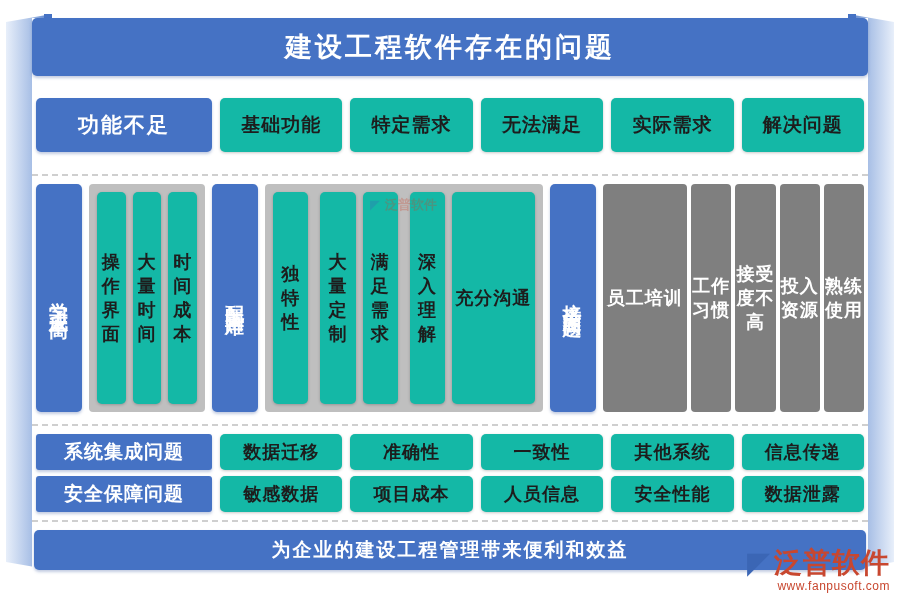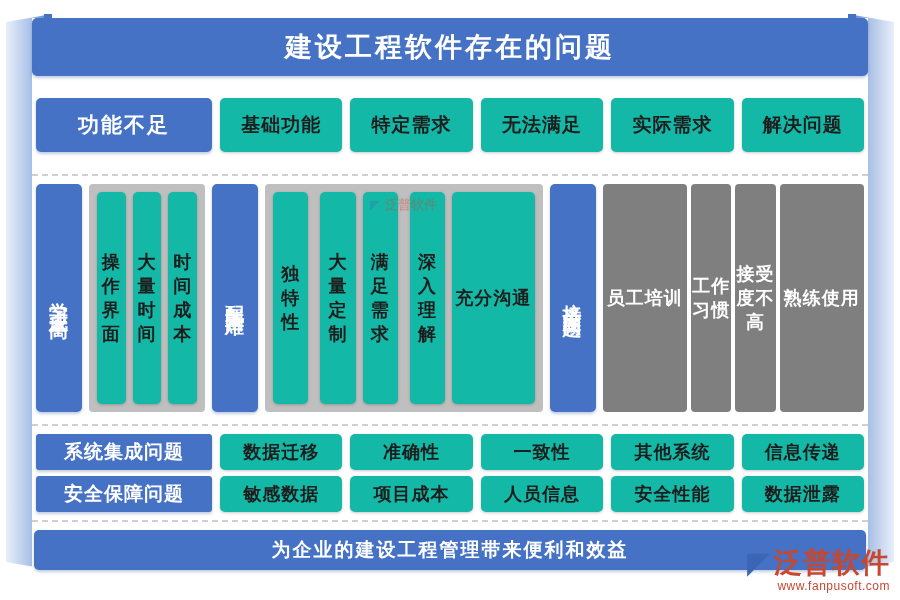--- a/index.html
+++ b/index.html
@@ -295,20 +295,21 @@
       <div class="blue vlabel">接受度问题</div>
       <div class="darkgrid">
         <div class="dg-row">
           <div class="dcard">员工培训</div>
         </div>
         <div class="dg-row">
           <div class="dcard">工作习惯</div>
           <div class="dcard">接受度不高</div>
         </div>
         <div class="dg-row">
+          <div class="dcard">投入资源</div>
           <div class="dcard">熟练使用</div>
         </div>
       </div>
     </div>
 
     <div id="bottomrows">
 
       <div class="brow">
         <div class="blue lead">系统集成问题</div>
         <div class="wcard">数据迁移</div>

